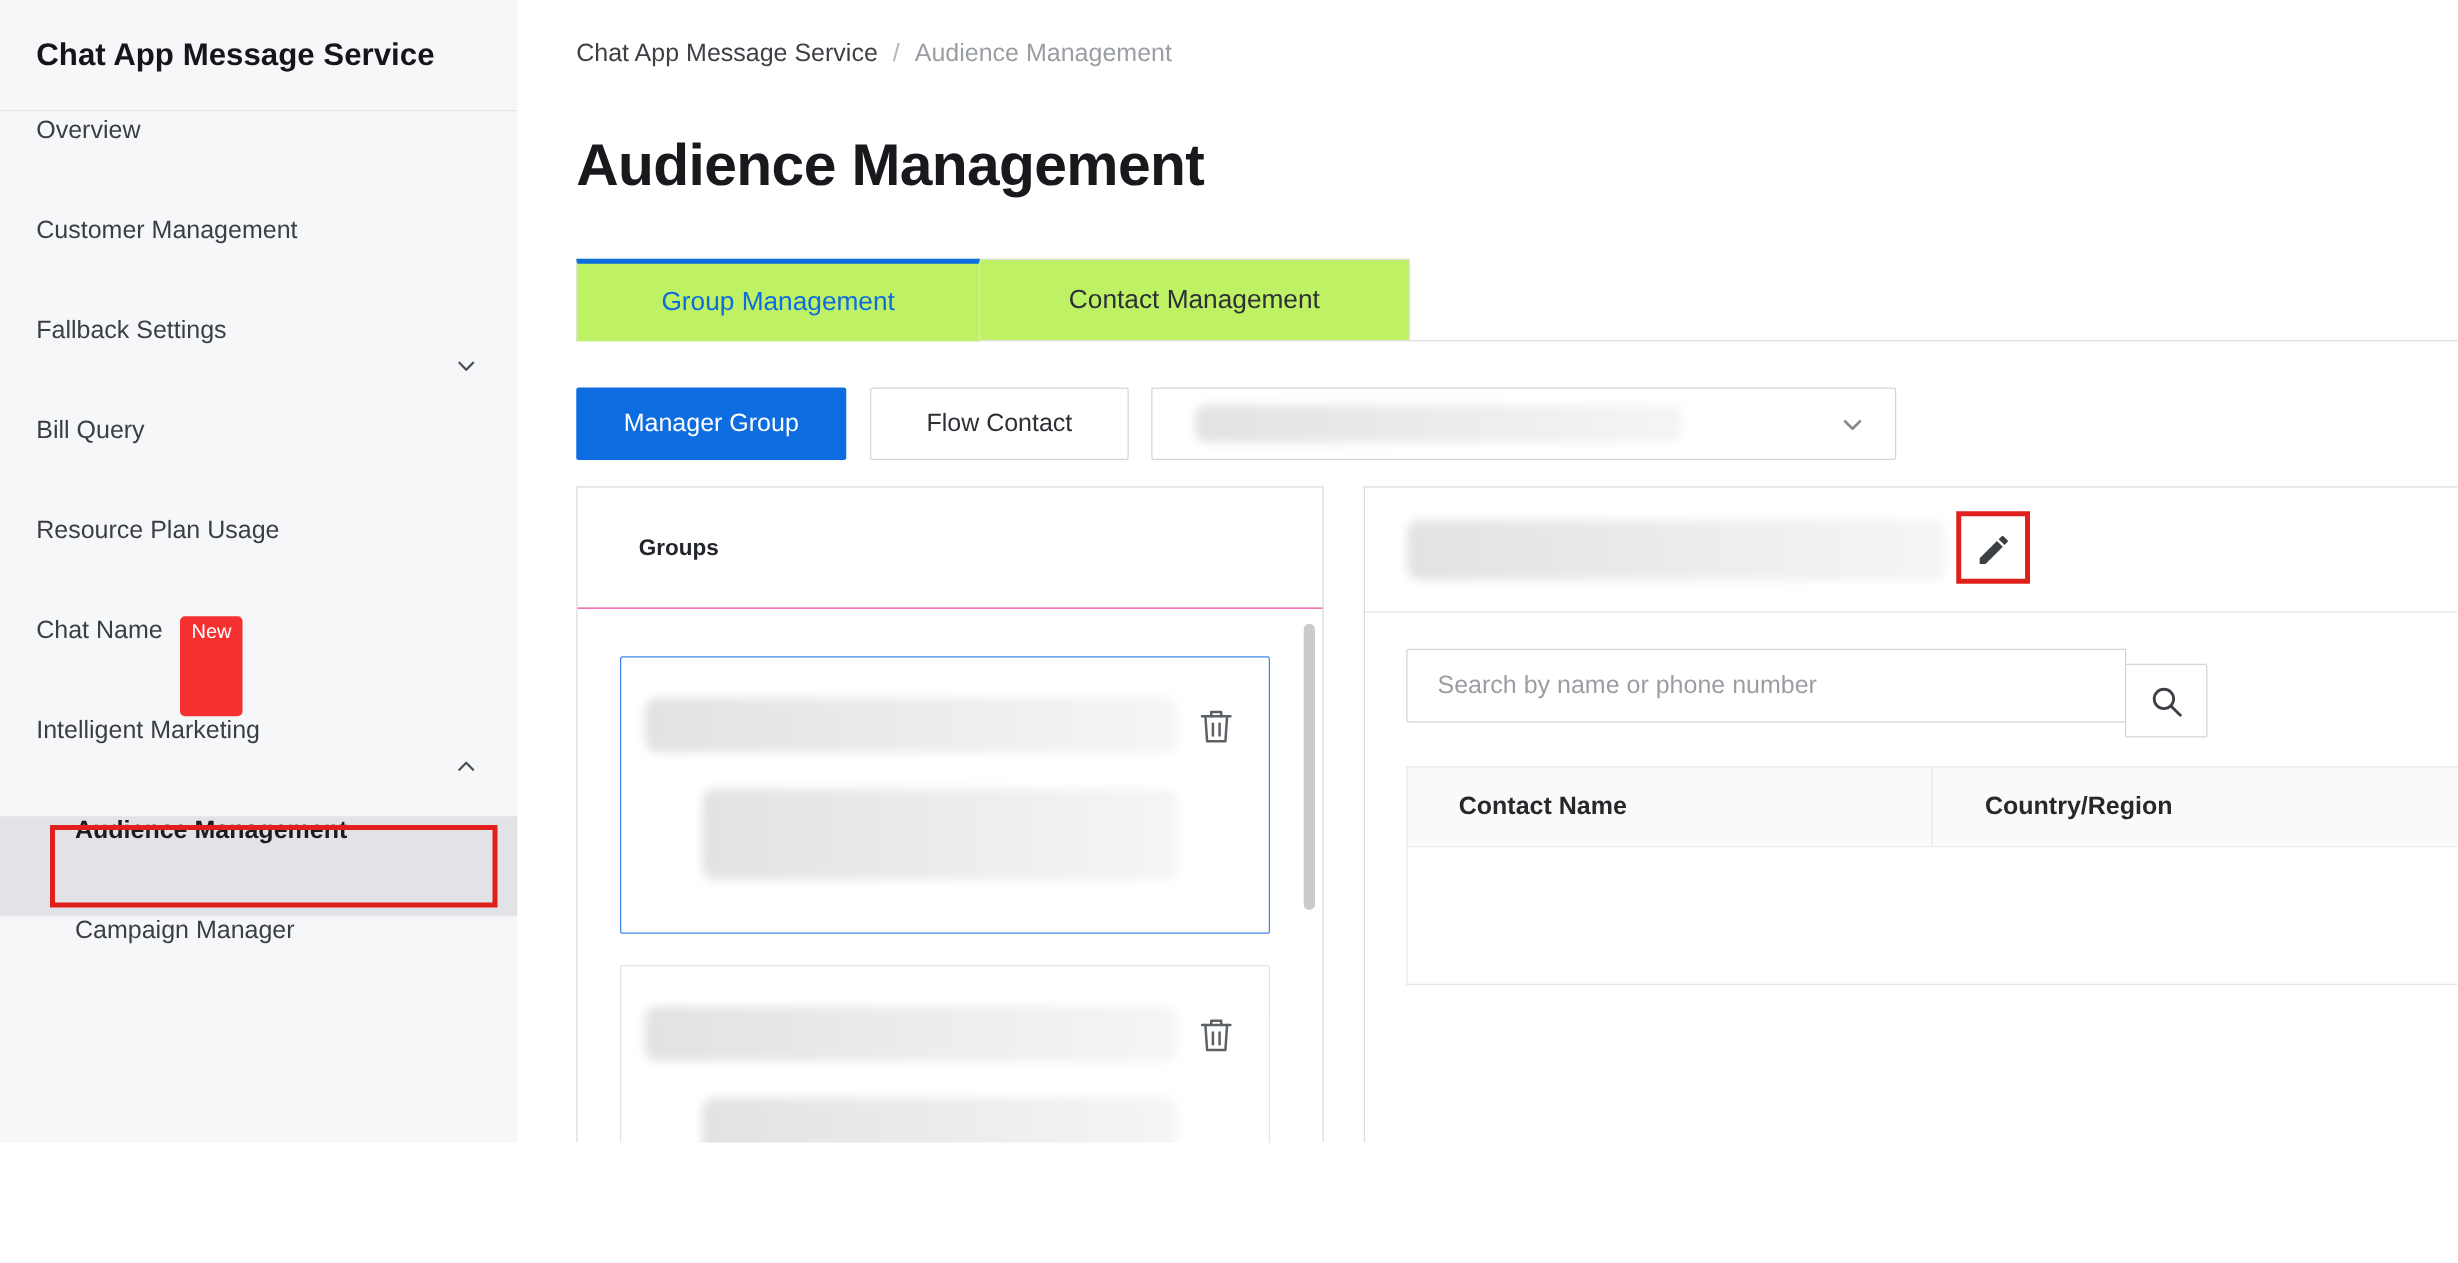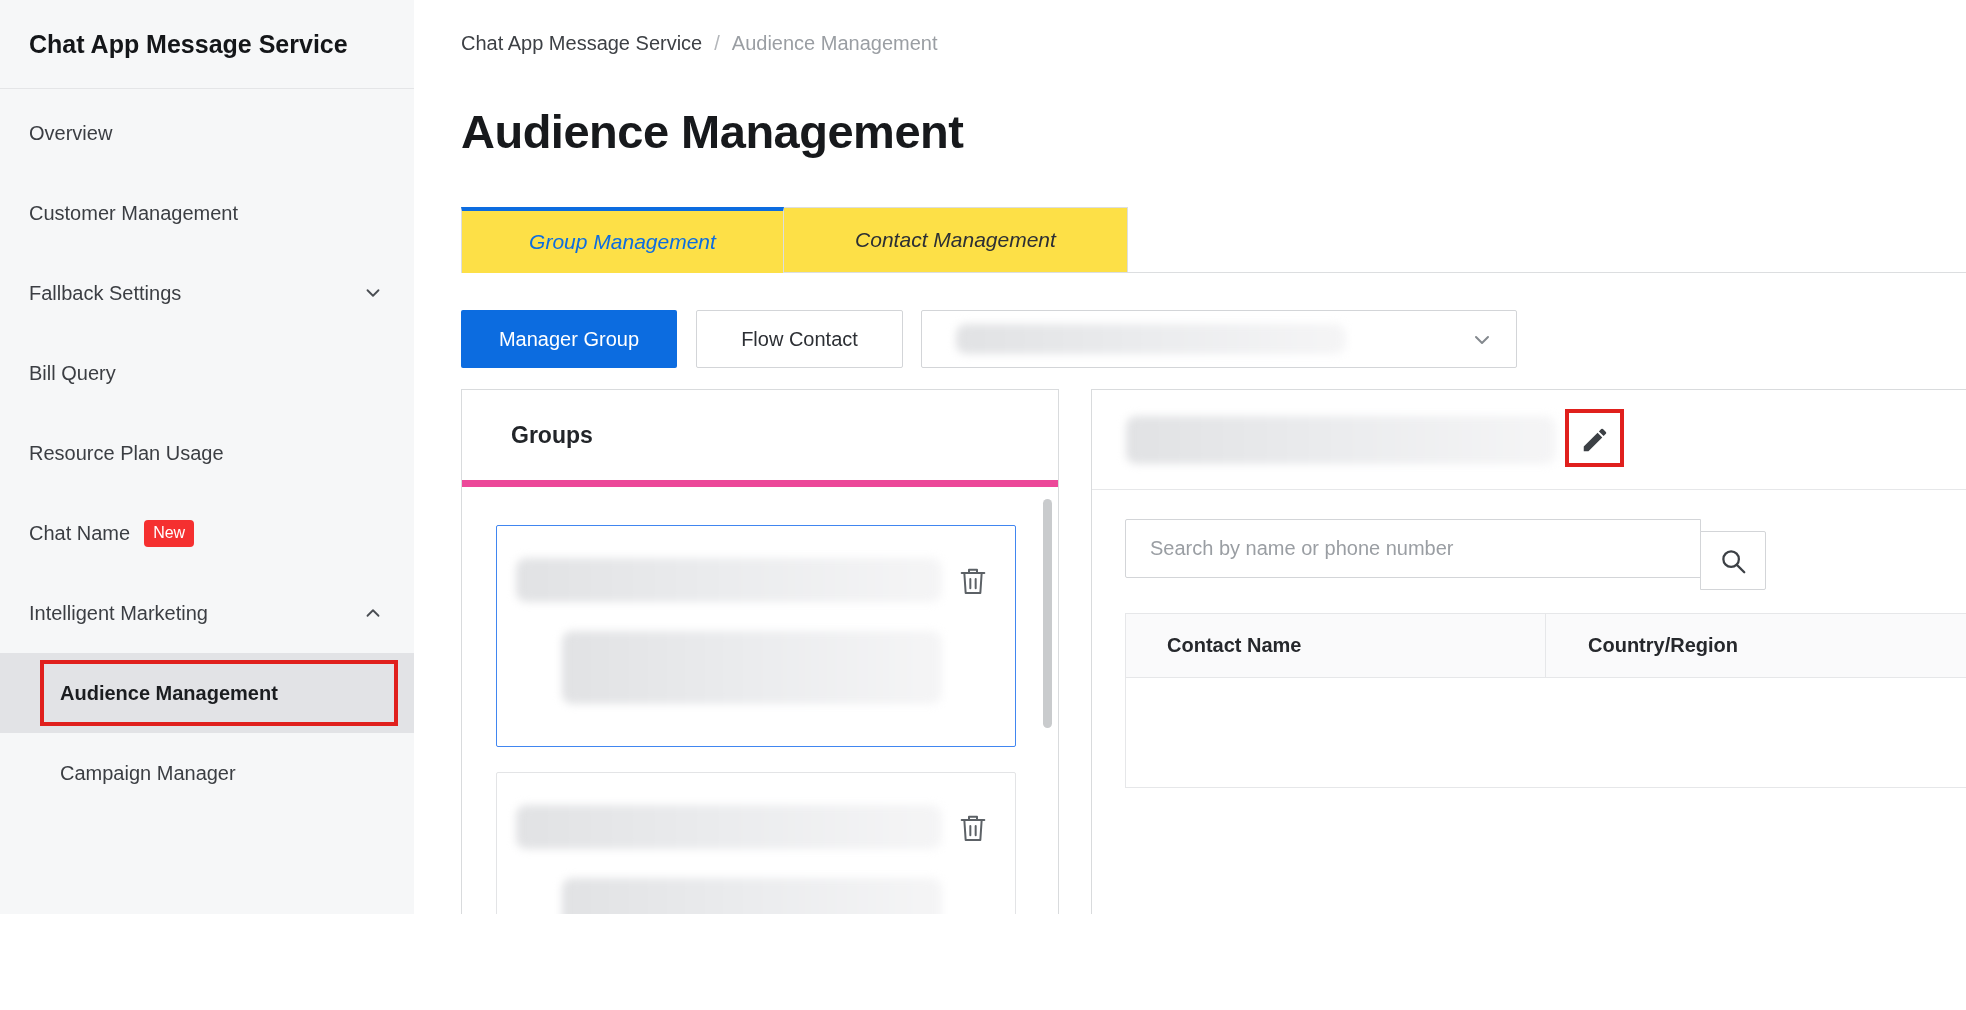--- a/index.html
+++ b/index.html
@@ -17,21 +17,21 @@
     position: absolute; left: 0; top: 0; width: 414px; height: 1010px;
     background: #f6f7f8;
   }
   .sidebar-title {
     height: 89px; display: flex; align-items: center; padding-left: 29px;
     font-size: 25px; font-weight: 700; color: #141619;
     border-bottom: 1px solid #e4e5e7;
   }
   .side-nav { position: absolute; top: 93px; left: 0; right: 0; }
   .side-item {
-    height: 80px; display: flex; align-items: center;
+    height: 80px; display: flex; 
     padding: 0 30px 0 29px; font-size: 20px; color: #3b3e43;
     cursor: pointer; position: relative;
   }
   .side-item .chev { margin-left: auto; display: flex; align-items: center; }
   .side-item.child { padding-left: 60px; }
   .side-item.selected { background: #e2e3e6; font-weight: 700; color: #1b1d20; }
   .badge {
     display: inline-block; margin-left: 14px; background: #f53030; color: #fff;
     font-size: 16px; line-height: 1; padding: 5px 9px 6px; border-radius: 4px; font-weight: 400;
   }
@@ -60,21 +60,21 @@
     position: absolute; left: 47px; top: 104px;
     font-size: 47px; font-weight: 600; letter-spacing: -0.5px; color: #17191c;
   }
 
   .tabs {
     position: absolute; left: 47px; top: 207px; right: -2px; height: 66px;
     display: flex; border-bottom: 1px solid #dcdee0;
   }
   .tab {
     display: flex; align-items: center; justify-content: center;
-    font-size: 21px; cursor: pointer; background: #fde047; font-style: italic;
+    font-size: 21px; cursor: pointer; background: #bef264;
   }
   .tab.active {
     width: 323px; color: #0c6ce0; font-weight: 500;
     border: 1px solid #dcdee0; border-top: 4px solid #0c6ce0; border-bottom: none;
     margin-bottom: -1px;
   }
   .tab.inactive {
     width: 344px; color: #2c2f34;
     border-top: 1px solid #dcdee0; border-right: 1px solid #dcdee0;
   }
@@ -102,22 +102,22 @@
     border-radius: 10px; filter: blur(4px);
   }
 
   
   .groups-panel {
     position: absolute; left: 47px; top: 389px; width: 598px; height: 700px;
     border: 1px solid #d9dbdd; background: #fff;
   }
   .groups-header {
     height: 97px; display: flex; align-items: center; padding-left: 49px;
-    font-size: 23px; font-weight: 600; color: #222529;
-    border-bottom: 7px solid #ec4899;
+    font-size: 18px; font-weight: 600; color: #222529;
+    border-bottom: 1px solid #ec4899;
   }
   .group-card {
     position: absolute; left: 34px; width: 520px; height: 222px;
     background: #fff; border: 1px solid #e3e4e6; border-radius: 2px; cursor: pointer;
   }
   .group-card.selected { border-color: #4186f0; }
   .gc-line1 { position: absolute; left: 19px; top: 32px; width: 426px; height: 44px; }
   .gc-line2 { position: absolute; left: 65px; top: 105px; width: 380px; height: 73px; }
   .trash-btn {
     position: absolute; right: 22px; top: 34px; width: 40px; height: 42px;

